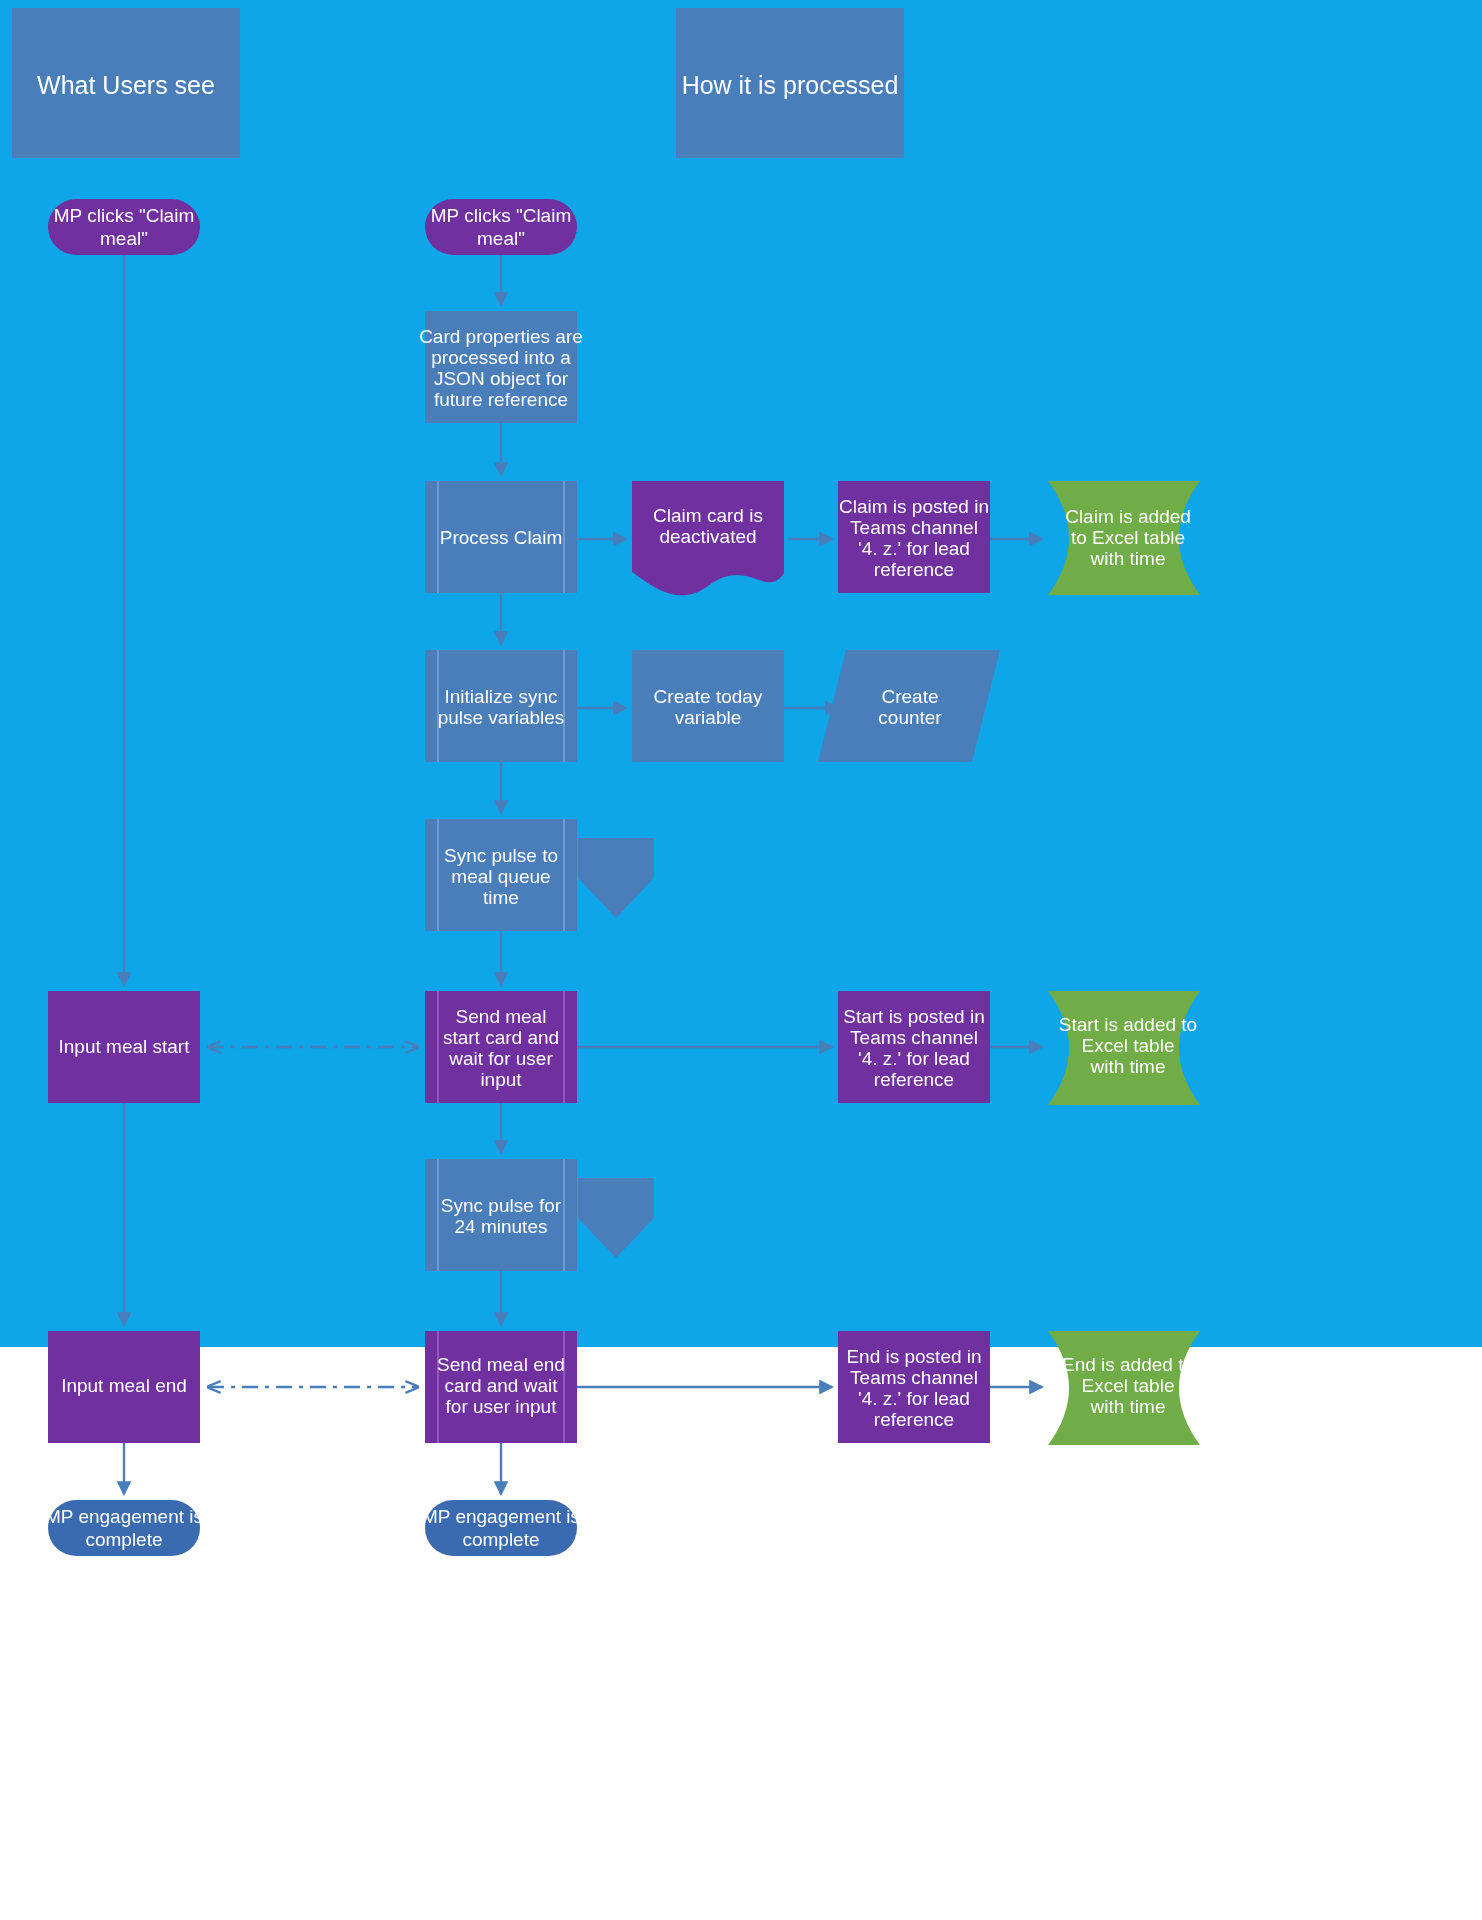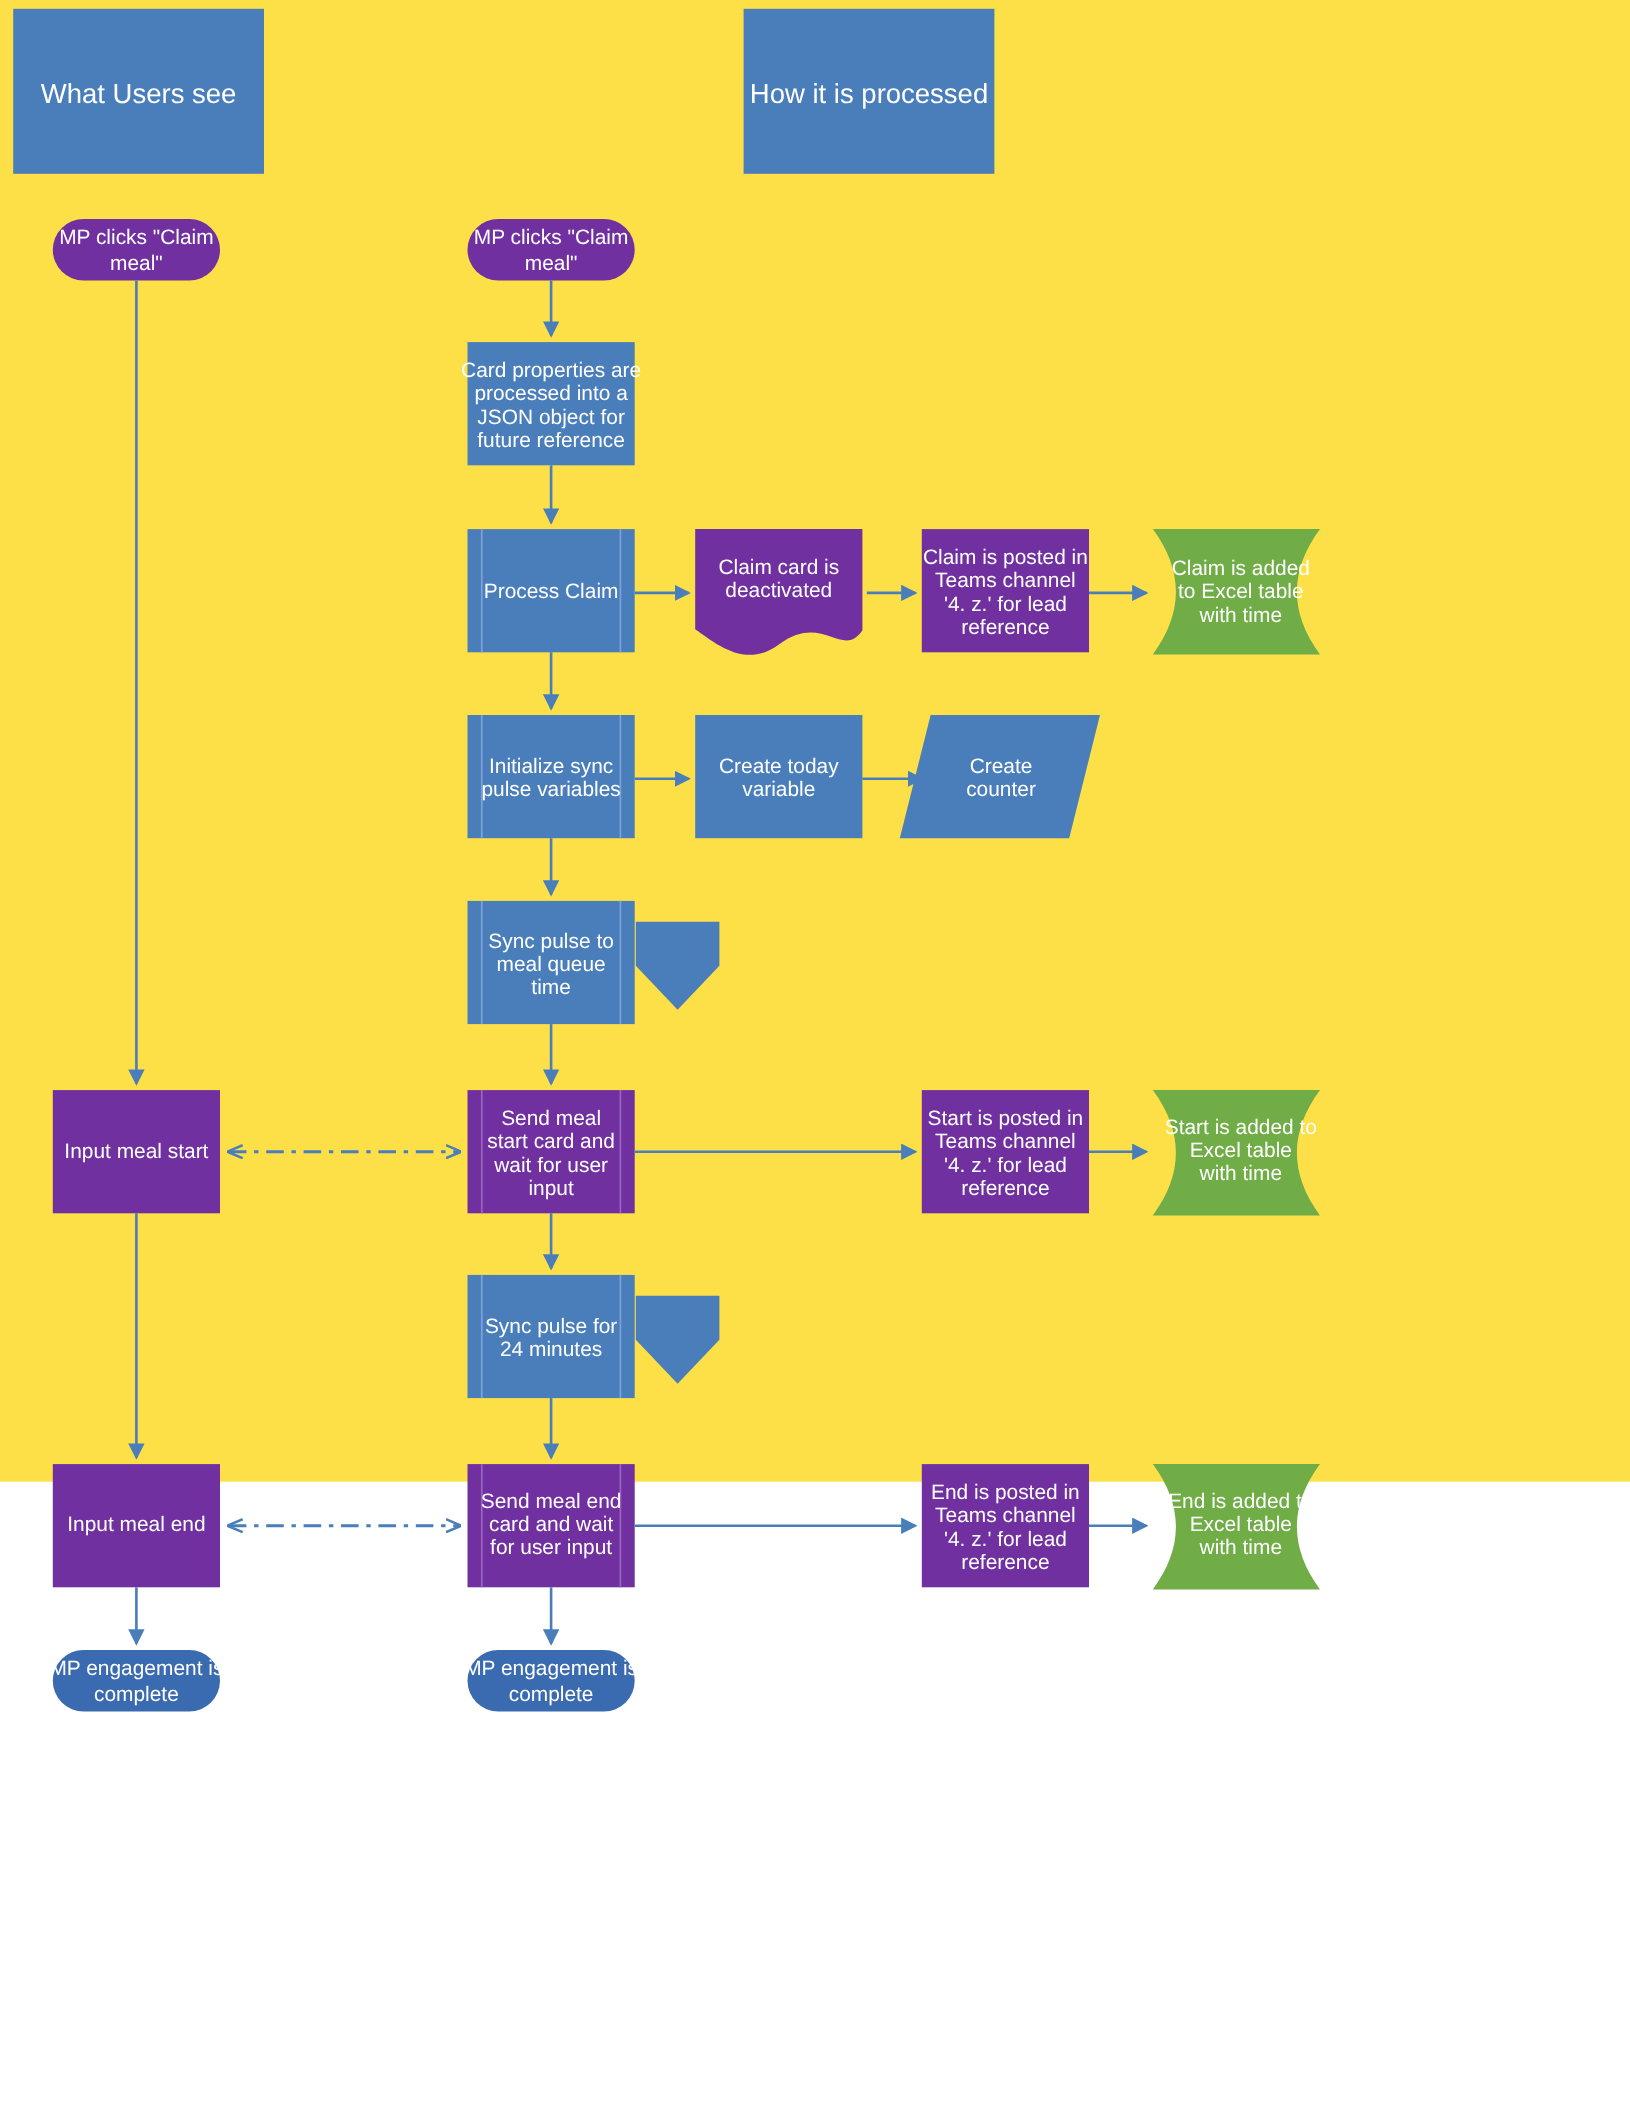--- a/index.html
+++ b/index.html
@@ -10,21 +10,21 @@
   body {
     width: 1482px;
     height: 1920px;
     font-family: "Liberation Sans", sans-serif;
     overflow: hidden;
   }
   #canvas {
     position: relative;
     width: 1482px;
     height: 1347px;
-    background: #fde047;
+    background: #0ea5e9;
   }
   svg.flow {
     position: absolute;
     left: 0;
     top: 0;
     width: 1482px;
     height: 1920px;
     display: block;
   }
   .node-label {

